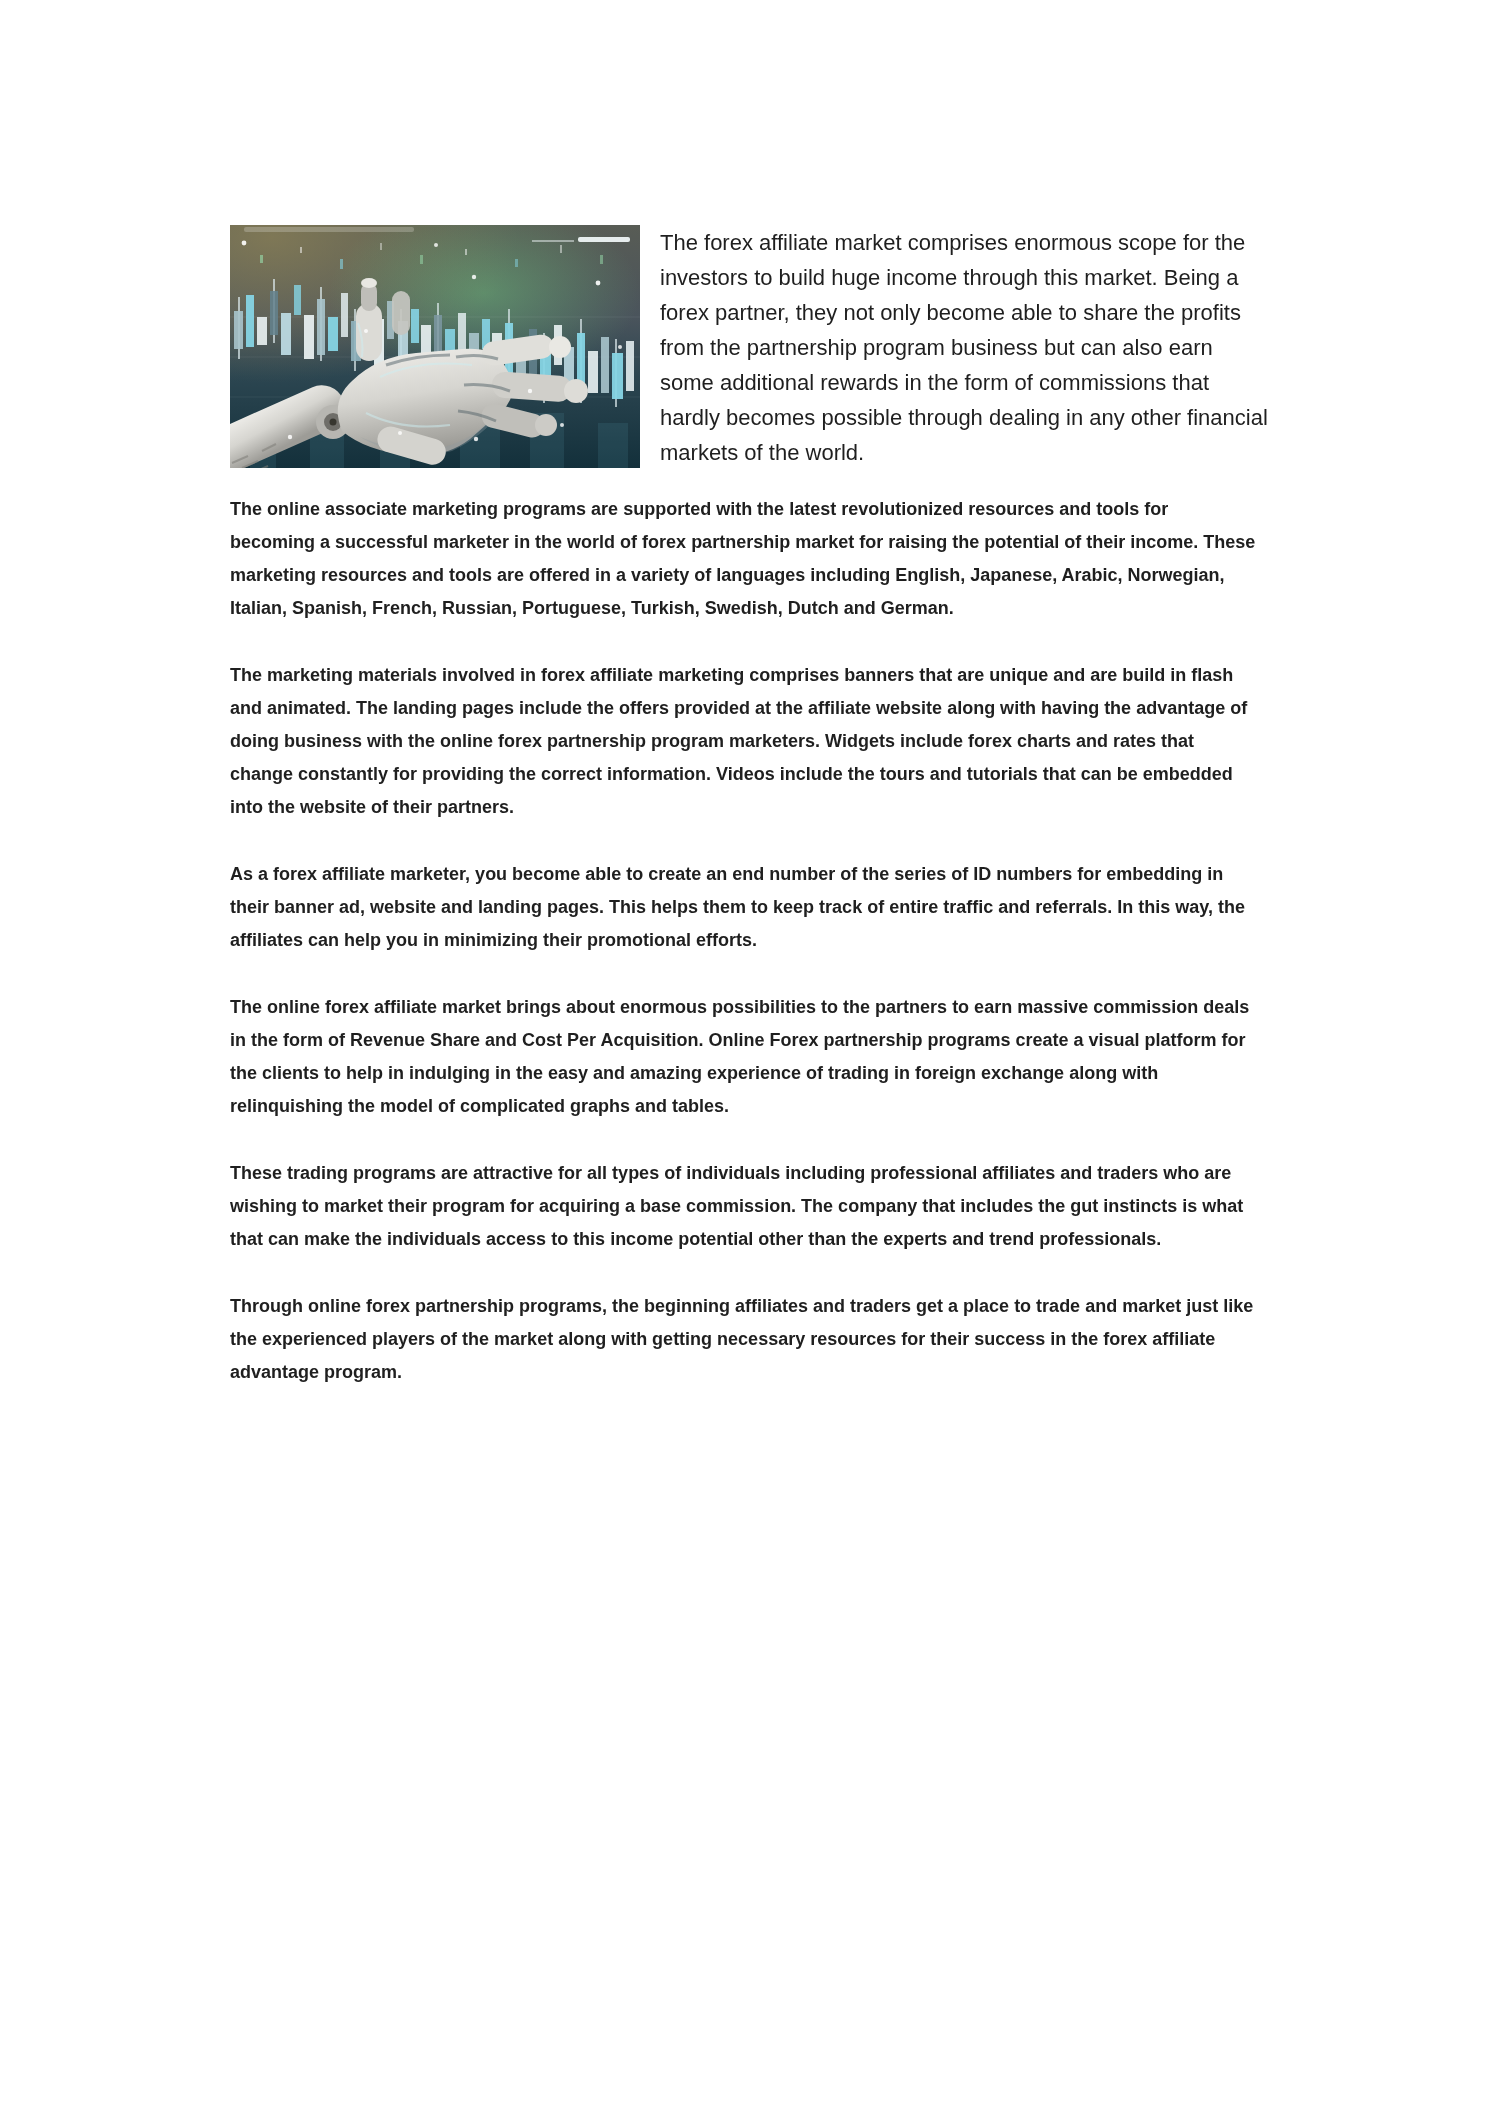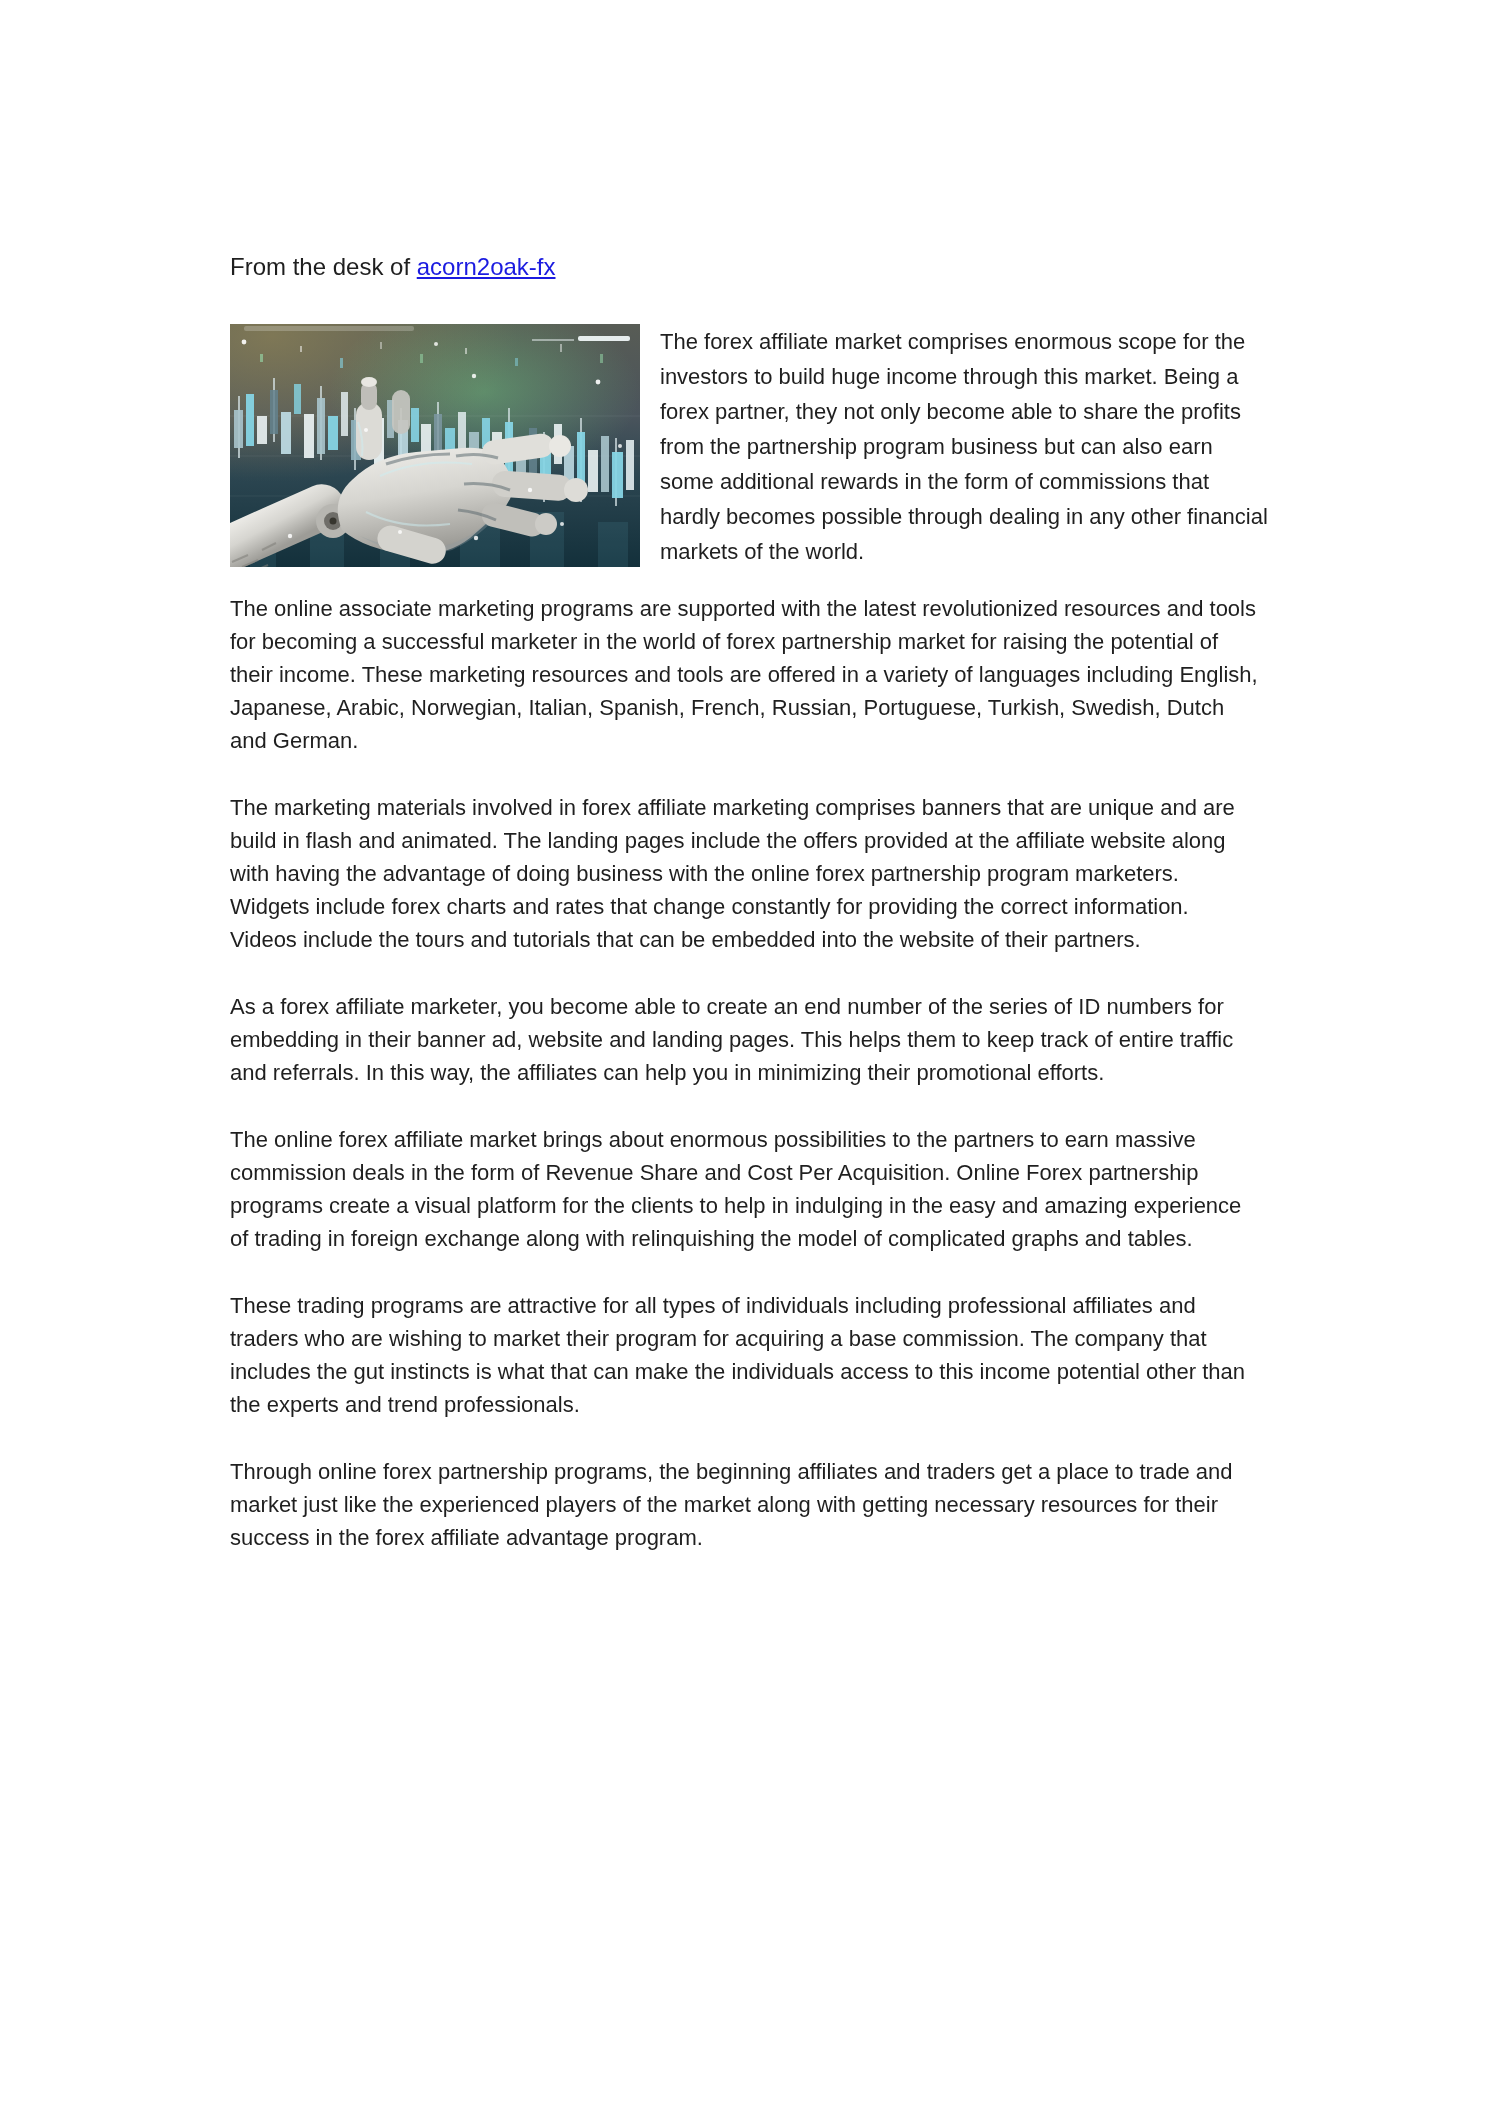--- a/index.html
+++ b/index.html
@@ -50,34 +50,34 @@
     display: block;
   }
   .hero-text {
     margin: 0;
     width: 610px;
     font-size: 22px;
     line-height: 35px;
   }
   .article-body p {
     margin: 34px 12px 0 0;
-    font-size: 22px;
+    font-size: 18px;
     line-height: 33px;
+    font-weight: bold;
   }
   .article-body p:first-child {
     margin-top: 23px;
   }
 </style>
 </head>
 <body>
 
 <div class="page">
 
 
-  <p class="byline"><span>From the desk of </span><a href="#">acorn2oak-fx</a></p>
 
   <div class="hero">
 
     <svg class="hero-img" viewBox="0 0 410 243" aria-hidden="true">
       <defs>
         <linearGradient id="bgv" x1="0" y1="0" x2="0" y2="1">
           <stop offset="0" stop-color="#585c55"></stop>
           <stop offset="0.38" stop-color="#4a545c"></stop>
           <stop offset="0.62" stop-color="#2c4651"></stop>
           <stop offset="1" stop-color="#13303b"></stop>

